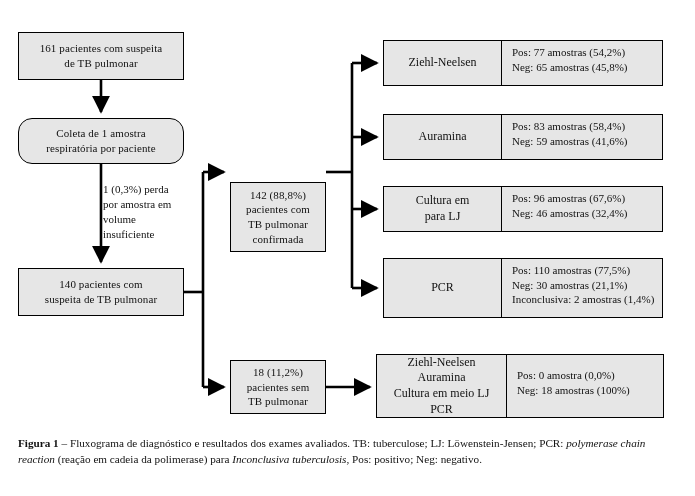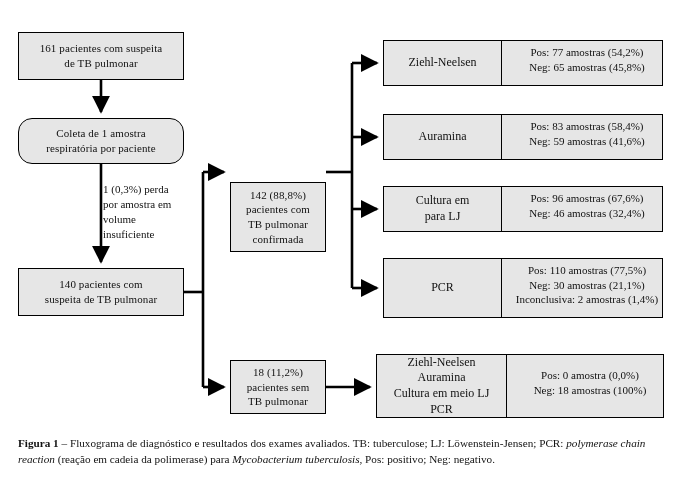--- a/index.html
+++ b/index.html
@@ -90,21 +90,21 @@
     white-space: pre-line;
     border-right: 1.4px solid #000000;
     padding: 1px 2px;
   }
   .result-values {
     box-sizing: border-box;
     flex: 1;
     display: flex;
     flex-direction: column;
     justify-content: center;
-    text-align: center;
+    text-align: left;
     font-size: 11px;
     line-height: 1.35;
     white-space: pre-line;
     padding: 2px 0 8px 10px;
   }
 
   #r-zn   { left: 383px; top: 40px;  width: 280px; height: 46px; }
   #r-aur  { left: 383px; top: 114px; width: 280px; height: 46px; }
   #r-cult { left: 383px; top: 186px; width: 280px; height: 46px; }
   #r-pcr  { left: 383px; top: 258px; width: 280px; height: 60px; }
@@ -218,13 +218,13 @@
     <div class="result-name">Ziehl-Neelsen
 Auramina
 Cultura em meio LJ
 PCR</div>
     <div class="result-values">Pos: 0 amostra (0,0%)
 Neg: 18 amostras (100%)</div>
   </div>
 
 </div>
 
-<div id="caption"><span class="fig-label">Figura 1</span> <span>–</span> <span>Fluxograma de diagnóstico e resultados dos exames avaliados. TB: tuberculose; LJ: Löwenstein-Jensen; PCR:</span> <span class="ital">polymerase chain reaction</span> <span>(reação em cadeia da polimerase) para</span> <span class="ital">Mycobacterium tuberculosis</span><span>, Pos: positivo; Neg: negativo.</span></div>
+<div id="caption"><span class="fig-label">Figura 1</span> <span>–</span> <span>Fluxograma de diagnóstico e resultados dos exames avaliados. TB: tuberculose; LJ: Löwenstein-Jensen; PCR:</span> <span class="ital">polymerase chain reaction</span> <span>(reação em cadeia da polimerase) para</span> <span class="ital">Inconclusiva tuberculosis</span><span>, Pos: positivo; Neg: negativo.</span></div>
 
 </body></html>

